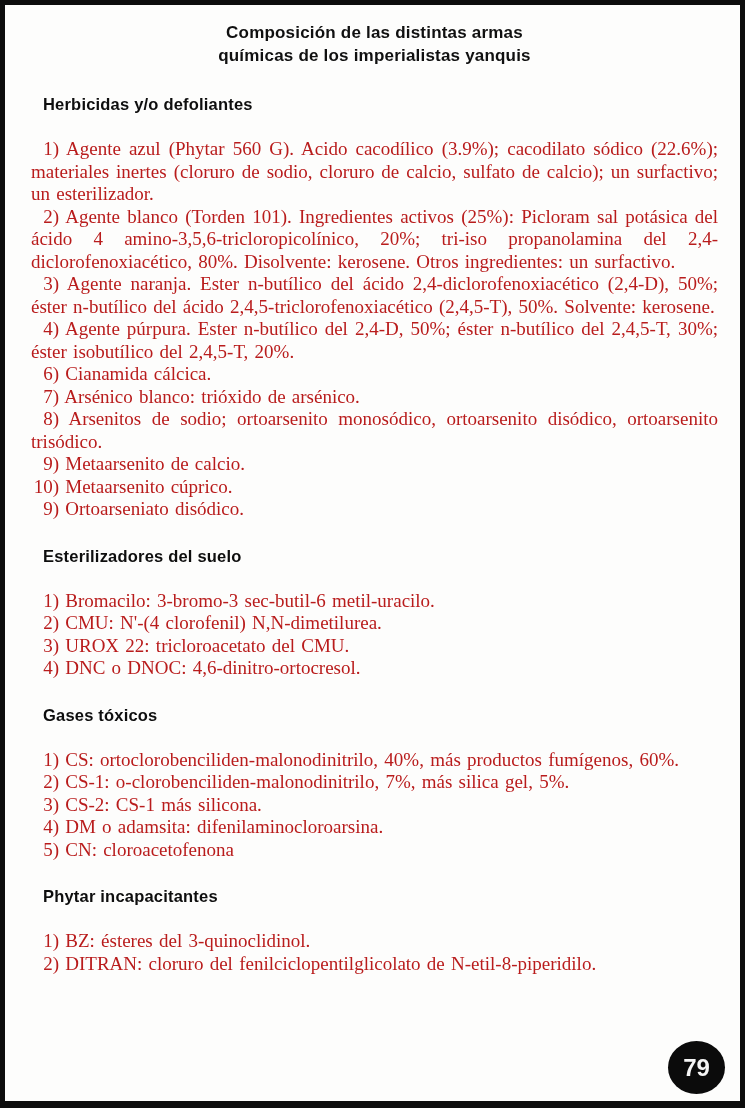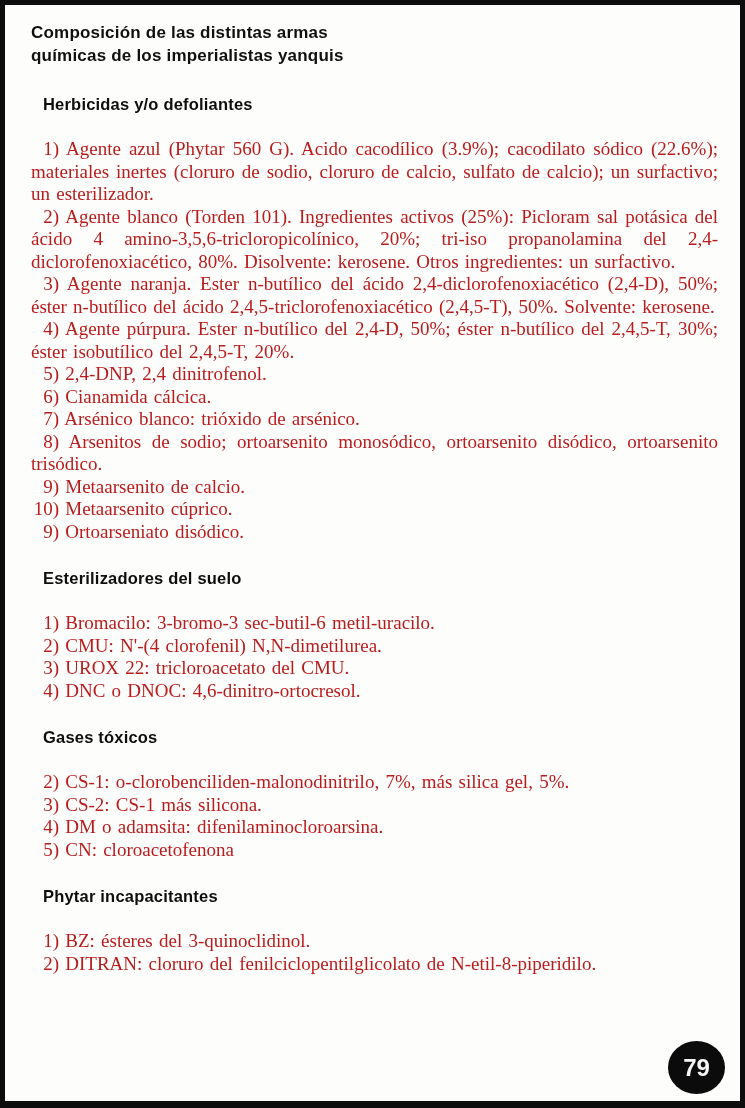--- a/index.html
+++ b/index.html
@@ -20,20 +20,21 @@
     color: #1e1e1e;
   }
   .doc-title {
     font-family: "Liberation Sans", "DejaVu Sans", sans-serif;
     font-weight: 700;
     font-size: 17px;
     line-height: 23px;
     color: #101010;
     letter-spacing: 0.2px;
     margin: 2px 0 28px 0;
+    text-align: center;
   }
   h2.sec-heading {
     font-family: "Liberation Sans", "DejaVu Sans", sans-serif;
     font-weight: 700;
     font-size: 16.5px;
     line-height: 18px;
     color: #0e0e0e;
     letter-spacing: 0.2px;
     margin: 26px 0 25px 12px;
   }
@@ -74,21 +75,20 @@
     <div>químicas de los imperialistas yanquis</div>
   </div>
 
   <section>
     <h2 class="sec-heading">Herbicidas y/o defoliantes</h2>
     <div class="items">
         <p class="item"><span class="num">1)</span><span> Agente azul (Phytar 560 G). Acido cacodílico (3.9%); cacodilato sódico (22.6%); materiales inertes (cloruro de sodio, cloruro de calcio, sulfato de calcio); un surfactivo; un esterilizador.</span></p>
         <p class="item"><span class="num">2)</span><span> Agente blanco (Torden 101). Ingredientes activos (25%): Picloram sal potásica del ácido 4 amino-3,5,6-tricloropicolínico, 20%; tri-iso propanolamina del 2,4-diclorofenoxiacético, 80%. Disolvente: kerosene. Otros ingredientes: un surfactivo.</span></p>
         <p class="item"><span class="num">3)</span><span> Agente naranja. Ester n-butílico del ácido 2,4-diclorofenoxiacético (2,4-D), 50%; éster n-butílico del ácido 2,4,5-triclorofenoxiacético (2,4,5-T), 50%. Solvente: kerosene.</span></p>
         <p class="item"><span class="num">4)</span><span> Agente púrpura. Ester n-butílico del 2,4-D, 50%; éster n-butílico del 2,4,5-T, 30%; éster isobutílico del 2,4,5-T, 20%.</span></p>
-        <p class="item"><span class="num">5)</span><span> 2,4-DNP, 2,4 dinitrofenol.</span></p>
         <p class="item"><span class="num">6)</span><span> Cianamida cálcica.</span></p>
         <p class="item"><span class="num">7)</span><span> Arsénico blanco: trióxido de arsénico.</span></p>
         <p class="item"><span class="num">8)</span><span> Arsenitos de sodio; ortoarsenito monosódico, ortoarsenito disódico, ortoarsenito trisódico.</span></p>
         <p class="item"><span class="num">9)</span><span> Metaarsenito de calcio.</span></p>
         <p class="item"><span class="num">10)</span><span> Metaarsenito cúprico.</span></p>
         <p class="item"><span class="num">9)</span><span> Ortoarseniato disódico.</span></p>
       </div>
   </section>
 
   <section>
@@ -97,20 +97,21 @@
         <p class="item"><span class="num">1)</span><span> Bromacilo: 3-bromo-3 sec-butil-6 metil-uracilo.</span></p>
         <p class="item"><span class="num">2)</span><span> CMU: N'-(4 clorofenil) N,N-dimetilurea.</span></p>
         <p class="item"><span class="num">3)</span><span> UROX 22: tricloroacetato del CMU.</span></p>
         <p class="item"><span class="num">4)</span><span> DNC o DNOC: 4,6-dinitro-ortocresol.</span></p>
       </div>
   </section>
 
   <section>
     <h2 class="sec-heading">Gases tóxicos</h2>
     <div class="items">
+        <p class="item"><span class="num">1)</span><span> CS: ortoclorobenciliden-malonodinitrilo, 40%, más productos fumígenos, 60%.</span></p>
         <p class="item"><span class="num">2)</span><span> CS-1: o-clorobenciliden-malonodinitrilo, 7%, más silica gel, 5%.</span></p>
         <p class="item"><span class="num">3)</span><span> CS-2: CS-1 más silicona.</span></p>
         <p class="item"><span class="num">4)</span><span> DM o adamsita: difenilaminocloroarsina.</span></p>
         <p class="item"><span class="num">5)</span><span> CN: cloroacetofenona</span></p>
       </div>
   </section>
 
   <section>
     <h2 class="sec-heading">Phytar incapacitantes</h2>
     <div class="items">

